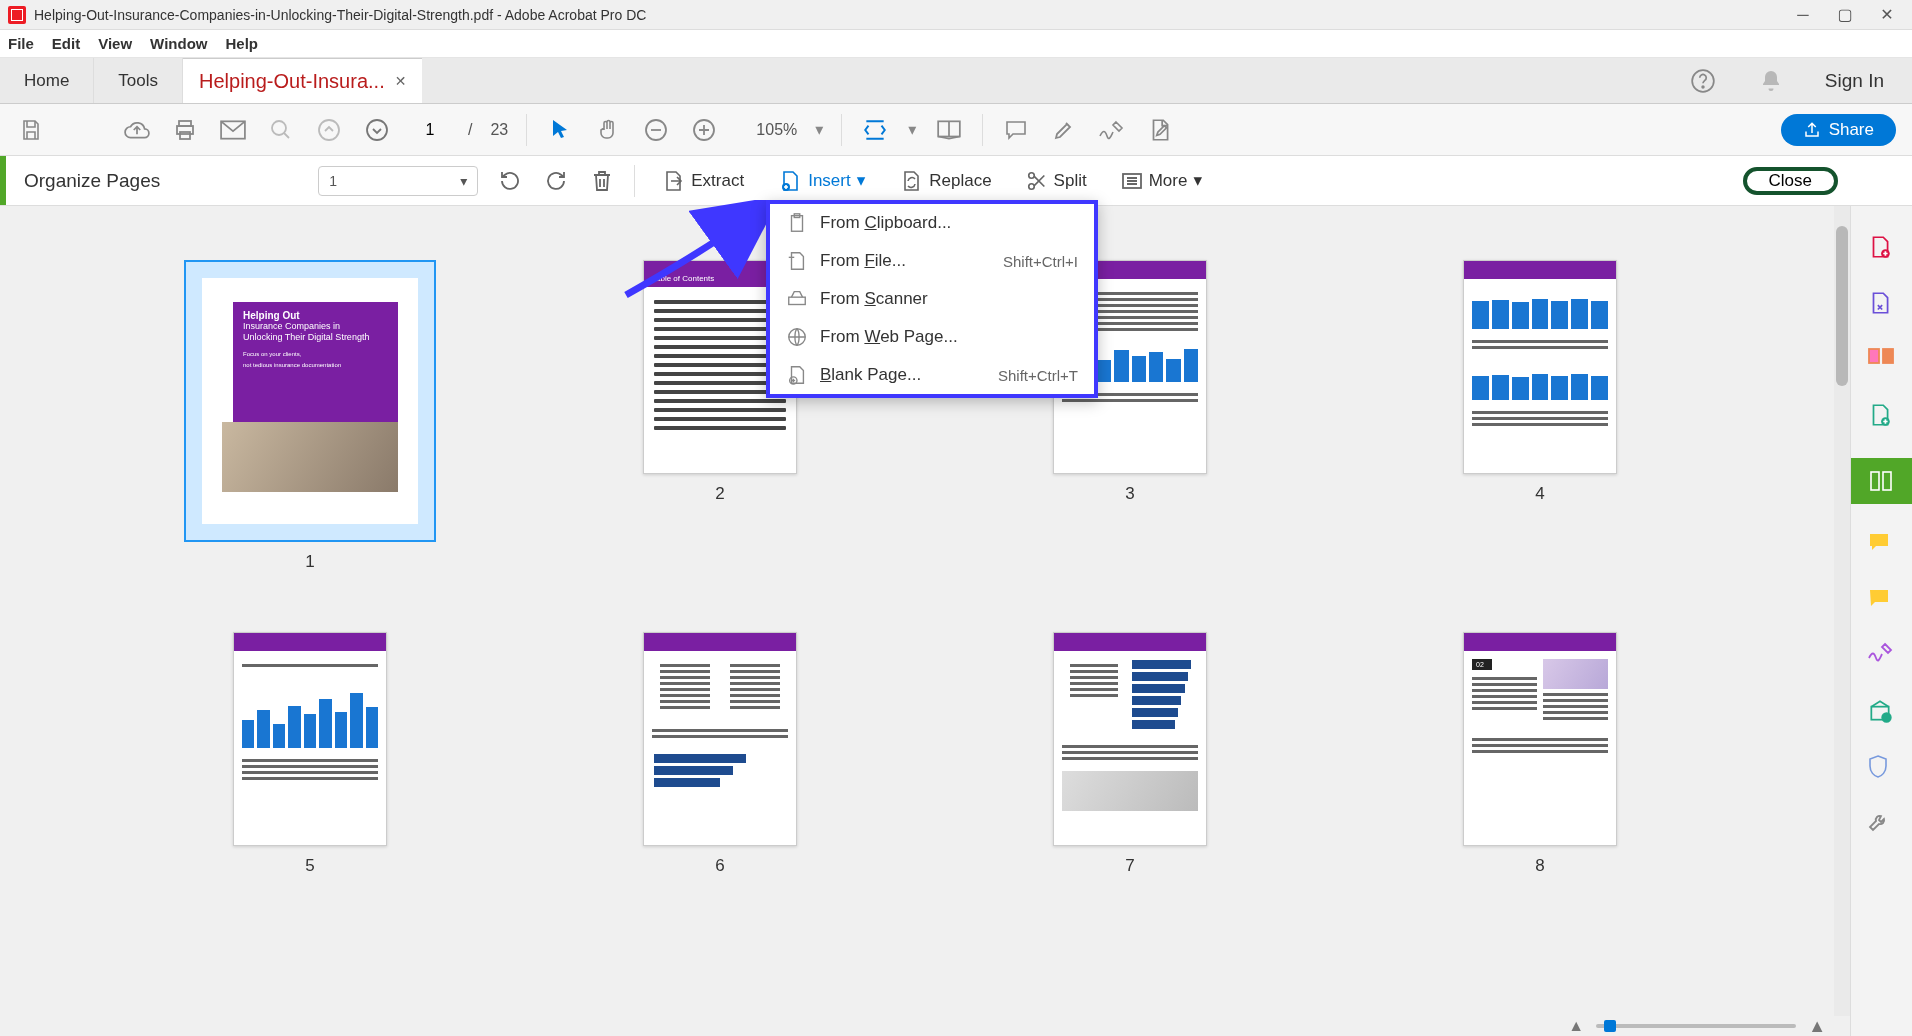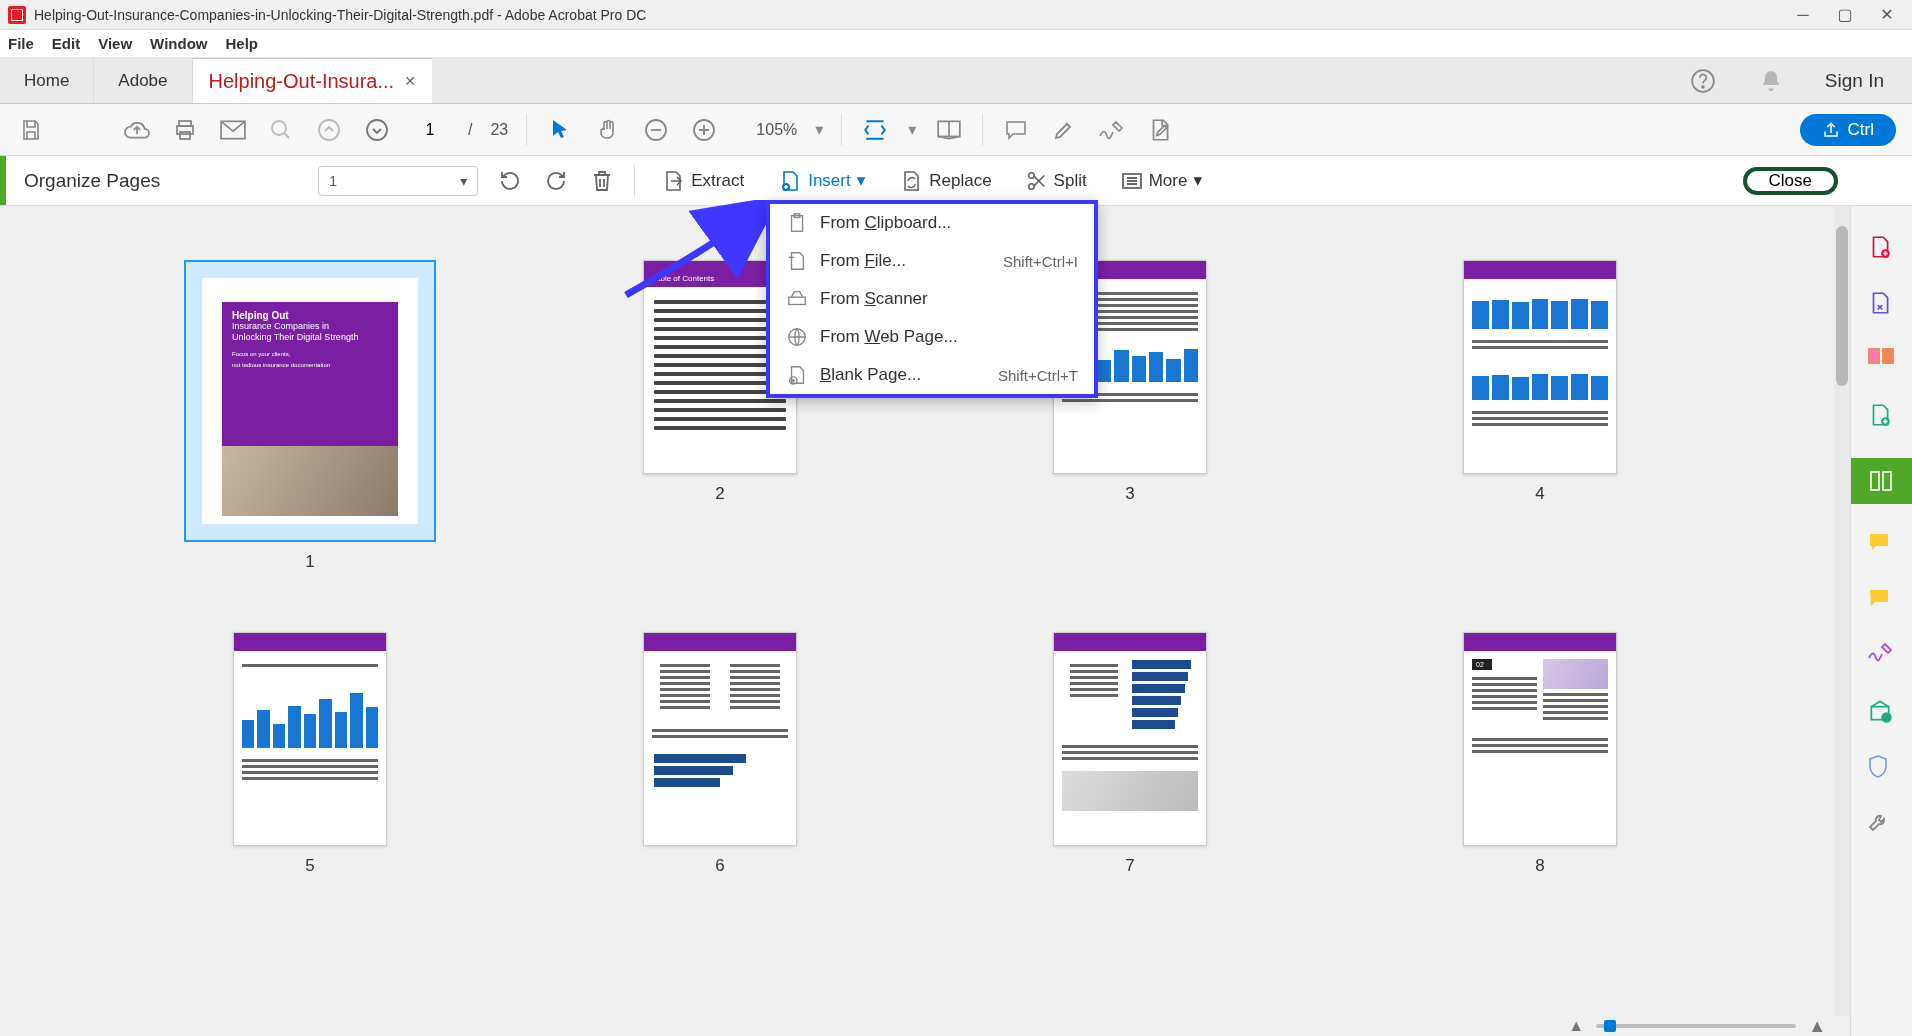--- a/index.html
+++ b/index.html
@@ -109,21 +109,21 @@
 <div class="menubar">
   <span>File</span>
   <span>Edit</span>
   <span>View</span>
   <span>Window</span>
   <span>Help</span>
 </div>
 
 <div class="tabbar">
   <div class="tab-btn">Home</div>
-  <div class="tab-btn">Adobe</div>
+  <div class="tab-btn">Tools</div>
   <div class="tab-active">
     <span class="tabname">Helping-Out-Insura...</span>
     <span class="tab-close">✕</span>
   </div>
   <div class="tabbar-right">
     <div class="icon-btn">
         <svg width="26" height="26" viewBox="0 0 24 24" fill="none" stroke="#888" stroke-width="1.6">
           <circle cx="12" cy="12" r="10"></circle>
           <path d="M9 9a3 3 0 1 1 4.5 2.6C12.5 12.5 12 13 12 14"></path>
           <circle cx="12" cy="17.5" r=".8" fill="#888"></circle>
@@ -243,21 +243,21 @@
   <div class="tool-icon">
       <svg width="26" height="26" viewBox="0 0 24 24" fill="none" stroke="#888" stroke-width="1.6">
         <path d="M6 3h9l4 4v14H6z"></path>
         <path d="M14 3v5h5M10 14l6-6 2 2-6 6-3 1z"></path>
       </svg>
     </div>
   <div class="share-btn">
     <svg width="18" height="18" viewBox="0 0 24 24" fill="none" stroke="#fff" stroke-width="2">
         <path d="M4 14v6h16v-6M12 3v13M7 8l5-5 5 5"></path>
       </svg>
-    <span>Ctrl</span>
+    <span>Share</span>
   </div>
 </div>
 
 <div class="organize-bar">
   <div class="organize-accent"></div>
   <div class="organize-title">Organize Pages</div>
   <div class="page-select">
     <span>1</span>
     <span>▾</span>
   </div>
@@ -380,21 +380,21 @@
     </defs>
   <path d="M10 95 Q 90 50 148 8" stroke="#3f37ff" stroke-width="7" fill="none" marker-end="url(#ah)"></path>
 </svg>
 
 <div class="thumb-scroll">
   <div class="thumb-grid">
 
     <div class="thumb-cell">
       <div class="thumb selected-wrap">
         <div class="inner">
-          <div class="purp-block" style="margin:24px 20px 0 20px; height:144px;">
+          <div class="purp-block" style="margin:24px 20px 0 31px; height:120px;">
             <div class="t" style="font-weight:bold; font-size:10px;">Helping Out</div>
             <div class="t">Insurance Companies in</div>
             <div class="t">Unlocking Their Digital Strength</div>
             <div class="t" style="font-size:6px; margin-top:6px;">Focus on your clients,</div>
             <div class="t" style="font-size:6px;">not tedious insurance documentation</div>
           </div>
           <div style="margin:0 20px; height:70px; background:linear-gradient(120deg,#c9b8a0,#8a7a6a);"></div>
         </div>
       </div>
       <div class="thumb-num">1</div>

